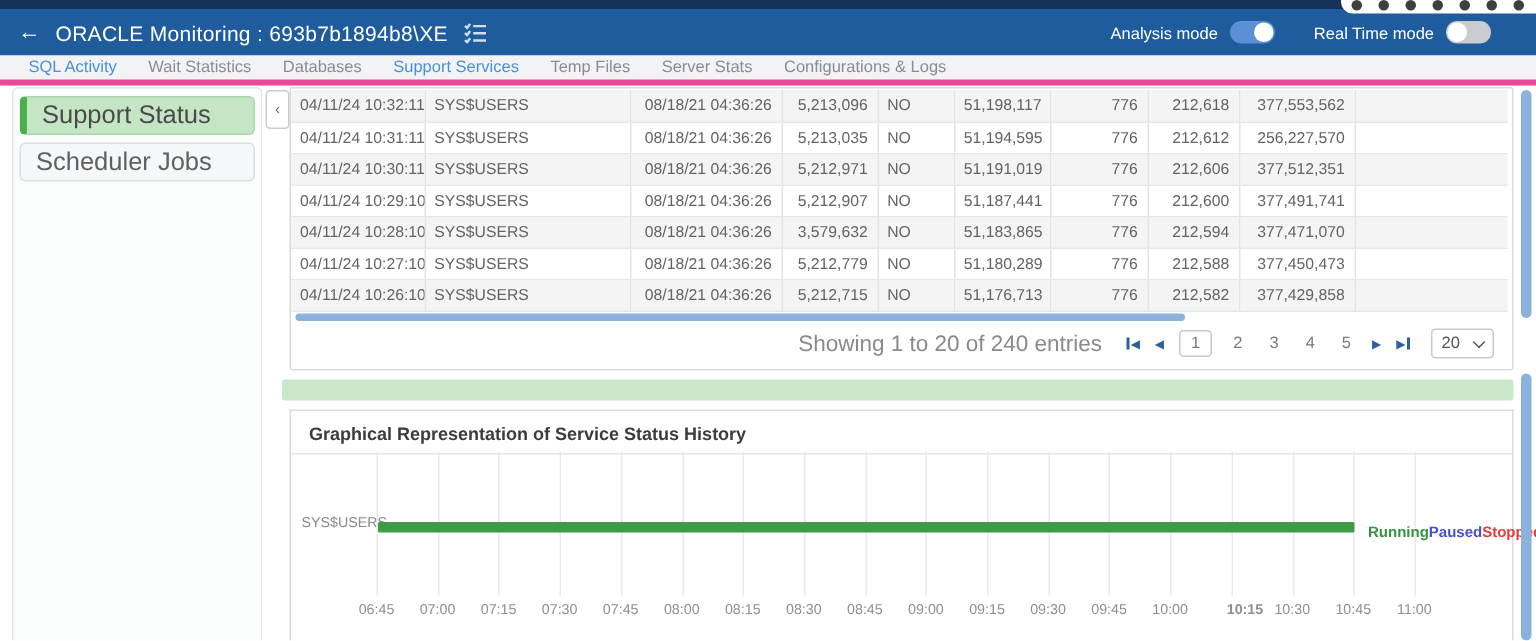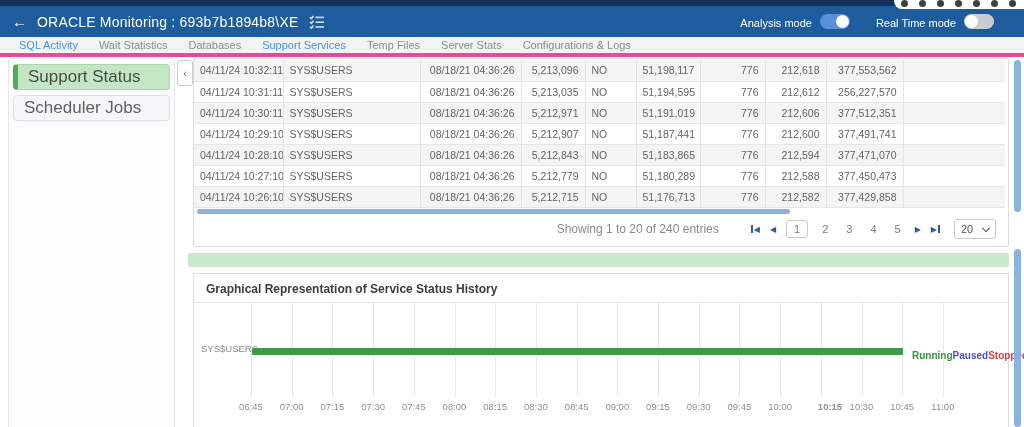--- a/index.html
+++ b/index.html
@@ -57,21 +57,21 @@
   table.grid td:last-child { border-right:none; }
   table.grid tr:nth-child(odd) { background:#f4f4f4; }
   table.grid td.r { text-align:right; }
   table.grid td.l { text-align:left; }
   .hscroll-thumb { position:absolute; left:3px; top:150px; width:593px; height:5px;
     background:#8ab2dd; border-radius:3px; cursor:pointer; }
 
   
   .pagination { position:absolute; left:0; top:156px; width:100%; height:28px; display:flex;
     align-items:center; justify-content:flex-end; gap:10px; padding-right:12px; }
-  .pg-summary { font-size:12px; color:#8a8a8a; margin-right:22px; }
+  .pg-summary { font-size:15px; color:#8a8a8a; margin-right:6px; }
   .pg-ico { color:#2d5f9c; font-size:8px; cursor:pointer; display:inline-flex; align-items:center; }
   .pg-ico .bar-l { border-left:2px solid #2d5f9c; height:8px; margin-right:1px; }
   .pg-ico .bar-r { border-right:2px solid #2d5f9c; height:8px; margin-left:1px; }
   .pg-page { font-size:11px; color:#7a7a7a; cursor:pointer; padding:2px 4px; }
   .pg-page.current { border:1px solid #c8c8c8; border-radius:3px; background:#fff; padding:2px 7px; }
   .pg-select { width:42px; height:20px; border:1px solid #c9c9c9; border-radius:3px; background:#fff;
     display:flex; align-items:center; justify-content:space-between; padding:0 6px; font-size:11px;
     color:#555; cursor:pointer; margin-left:4px; }
   .chev-down { width:6px; height:6px; border-right:1.5px solid #555; border-bottom:1.5px solid #555;
     transform:rotate(45deg); margin-top:-3px; }
@@ -223,21 +223,21 @@
             <td class="r">51,187,441</td>
             <td class="r">776</td>
             <td class="r">212,600</td>
             <td class="r">377,491,741</td>
             <td class="l"></td>
           </tr>
           <tr>
             <td class="r">04/11/24 10:28:10</td>
             <td class="l">SYS$USERS</td>
             <td class="r">08/18/21 04:36:26</td>
-            <td class="r">5,212,843</td>
+            <td class="r">3,579,632</td>
             <td class="l">NO</td>
             <td class="r">51,183,865</td>
             <td class="r">776</td>
             <td class="r">212,594</td>
             <td class="r">377,471,070</td>
             <td class="l"></td>
           </tr>
           <tr>
             <td class="r">04/11/24 10:27:10</td>
             <td class="l">SYS$USERS</td>

